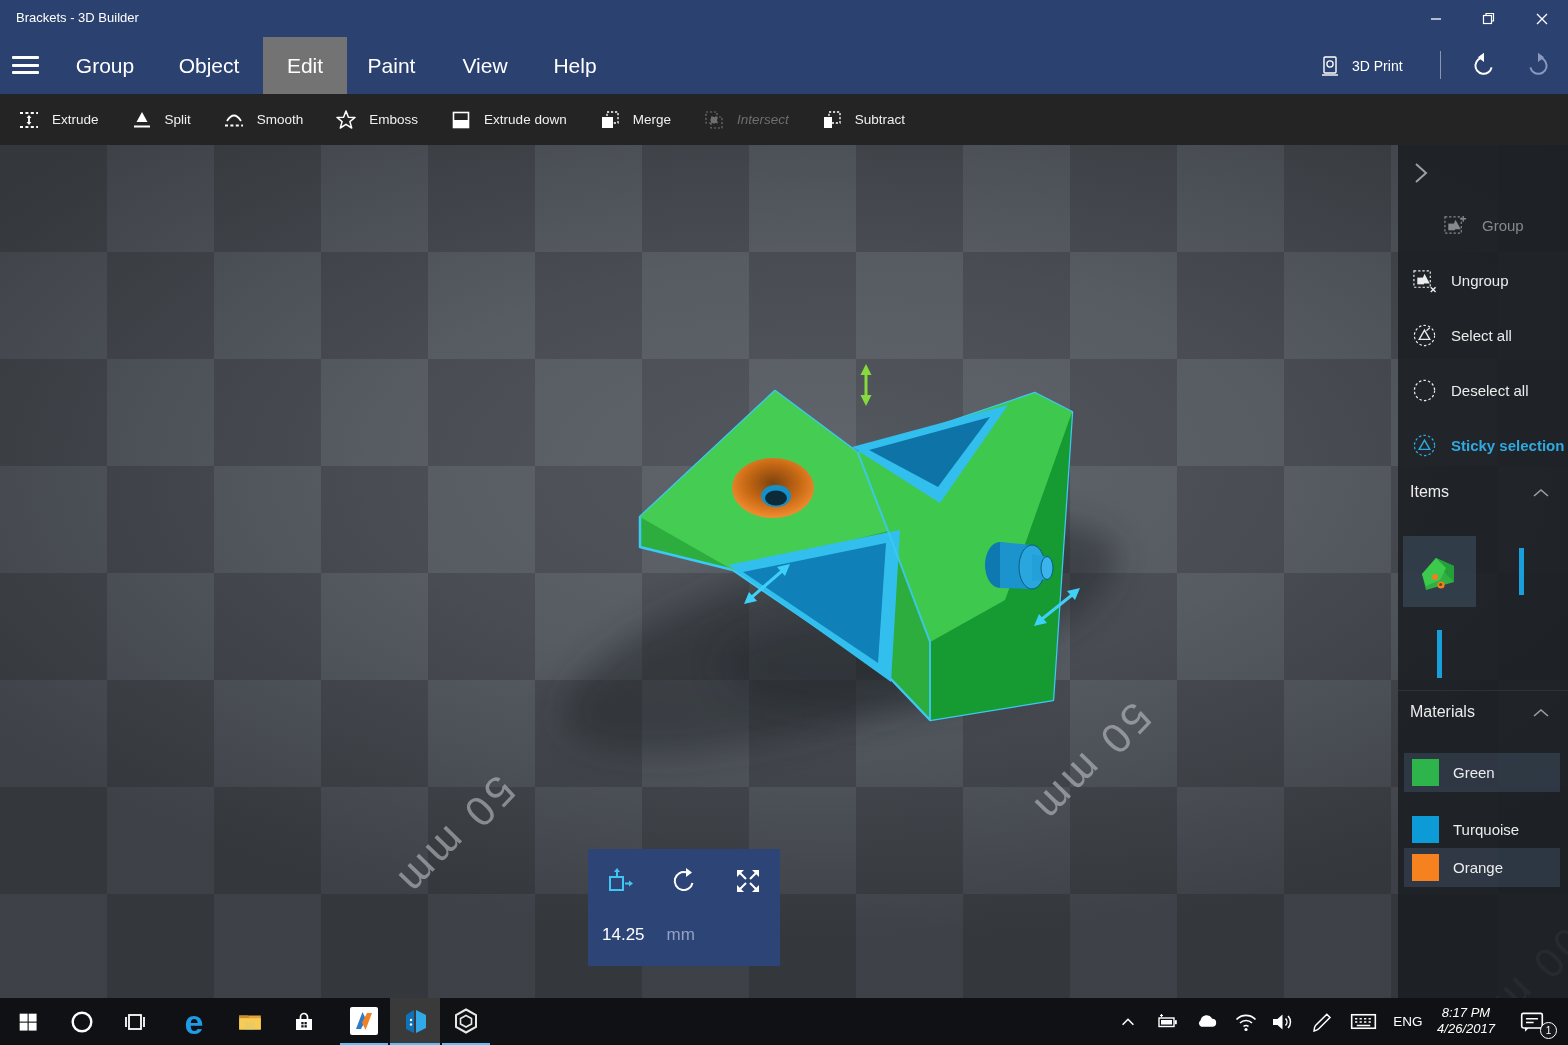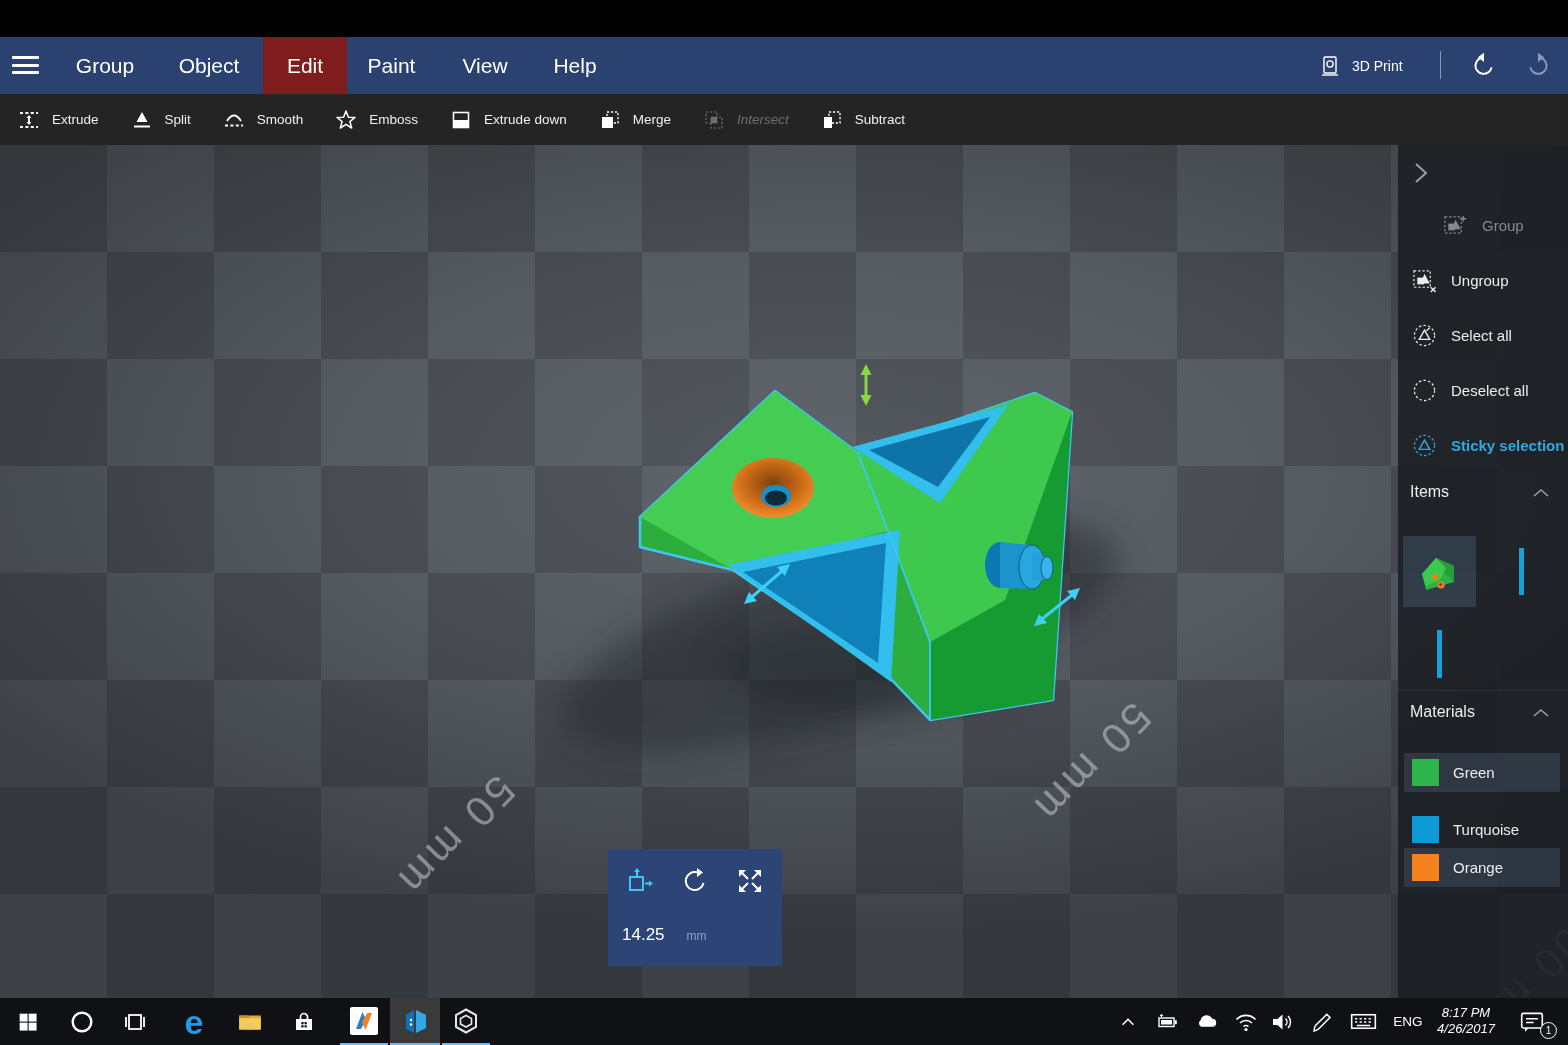--- a/index.html
+++ b/index.html
@@ -10,21 +10,21 @@
   
   .titlebar { position:absolute; left:0; top:0; width:1568px; height:37px; background:#2b4170; }
   .titlebar .title { position:absolute; left:16px; top:10px; font-size:13px; color:#fff; }
   .win-btns { position:absolute; right:0; top:0; height:37px; display:flex; }
   .win-btn { width:53px; height:37px; display:flex; align-items:center; justify-content:center; }
 
   
   .menubar { position:absolute; left:0; top:37px; width:1568px; height:57px; background:#2b4170; }
   .menu-item { position:absolute; top:0; height:57px; line-height:57px; color:#fff;
     font-size:21px; font-weight:300; text-align:center; }
-  .menu-item.active { background:#7f1d1d; }
+  .menu-item.active { background:#737373; }
   .hamburger { position:absolute; left:12px; top:16px; width:27px; height:24px; display:flex;
     flex-direction:column; justify-content:space-between; padding:3px 0; }
   .hamburger i { display:block; height:3px; background:#fff; border-radius:1px; }
   .print-btn { position:absolute; left:1318px; top:0; height:57px; display:flex; align-items:center; gap:10px; }
   .print-btn span { color:#fff; font-size:14px; }
   .mb-sep { position:absolute; left:1440px; top:14px; width:1px; height:28px; background:rgba(255,255,255,0.45); }
   .undo-btn { position:absolute; left:1470px; top:14px; width:30px; height:30px; }
   .redo-btn { position:absolute; left:1524px; top:14px; width:30px; height:30px; }
 
   
@@ -38,25 +38,25 @@
   .checker { position:absolute; inset:0; background-color:#494d53;
     background-image:
       linear-gradient(45deg, #575c63 25%, transparent 25%, transparent 75%, #575c63 75%),
       linear-gradient(45deg, #575c63 25%, transparent 25%, transparent 75%, #575c63 75%);
     background-size:214px 214px; background-position:0 0,107px 107px; }
   .vignette { position:absolute; inset:0;
     background:radial-gradient(ellipse 65% 55% at 53% 38%, rgba(150,158,166,0.14) 0%, rgba(40,44,50,0) 45%, rgba(8,10,13,0.32) 100%); }
   .model-svg { position:absolute; inset:0; }
 
   
-  .tpanel { position:absolute; left:608px; top:704px; width:174px; height:117px; background:#2d4476; }
+  .tpanel { position:absolute; left:588px; top:704px; width:192px; height:117px; background:#2d4476; }
   .tpanel-icons { display:flex; justify-content:space-between; padding:18px 18px 0 18px; }
   .tpanel-vals { display:flex; align-items:baseline; padding:26px 0 0 14px; gap:22px; }
   .tpanel-value { color:#fff; font-size:17px; }
-  .tpanel-unit { color:#93a0c4; font-size:12px; }
+  .tpanel-unit { color:#93a0c4; font-size:17px; }
 
   
   .sidebar { position:absolute; right:0; top:0; width:170px; height:853px; background:rgba(26,30,35,0.87); }
   .collapse-btn { position:absolute; left:8px; top:14px; width:28px; height:28px; }
   .side-action { position:absolute; left:0; width:170px; height:34px; display:flex; align-items:center;
     gap:14px; padding-left:14px; color:#ececec; font-size:15px; }
   .side-action.disabled { color:#87898c; }
   .side-action.active { color:#2fa9e0; }
   .section-head { position:absolute; left:0; width:168px; color:#ececec; font-size:16px; padding-left:12px; }
   .section-head .chev { position:absolute; right:16px; top:2px; }
@@ -82,20 +82,41 @@
     text-align:center; line-height:16px;font-style:italic; }
   .badge { position:absolute; left:1540px; top:24px; width:17px; height:17px; border-radius:50%;
     background:#16181c; border:1.5px solid #fff; color:#fff; font-size:10px; display:flex;
     align-items:center; justify-content:center; }
 </style>
 </head>
 <body>
 
 <div class="app">
 
+  <header class="titlebar">
+    <span class="title">Brackets - 3D Builder</span>
+    <div class="win-btns">
+      <div class="win-btn">
+        <svg width="12" height="12">
+            <line x1="1" y1="6" x2="11" y2="6" stroke="#fff" stroke-width="1.3"></line>
+          </svg>
+      </div>
+      <div class="win-btn">
+        <svg width="13" height="13">
+          <rect x="1.5" y="3.5" width="8" height="8" fill="none" stroke="#fff" stroke-width="1.2"></rect>
+          <path d="M4 3.5 V1.5 H11.5 V9 H9.5" fill="none" stroke="#fff" stroke-width="1.2"></path>
+        </svg>
+      </div>
+      <div class="win-btn">
+        <svg width="12" height="12">
+          <path d="M1 1 L11 11 M11 1 L1 11" stroke="#fff" stroke-width="1.3"></path>
+          </svg>
+      </div>
+    </div>
+  </header>
 
   <nav class="menubar">
     <div class="hamburger">
       <span>
           <i></i>
         </span>
         <i></i>
         <i></i>
     </div>
     <div class="menu-item" style="left:66px;width:78px;">Group</div>

